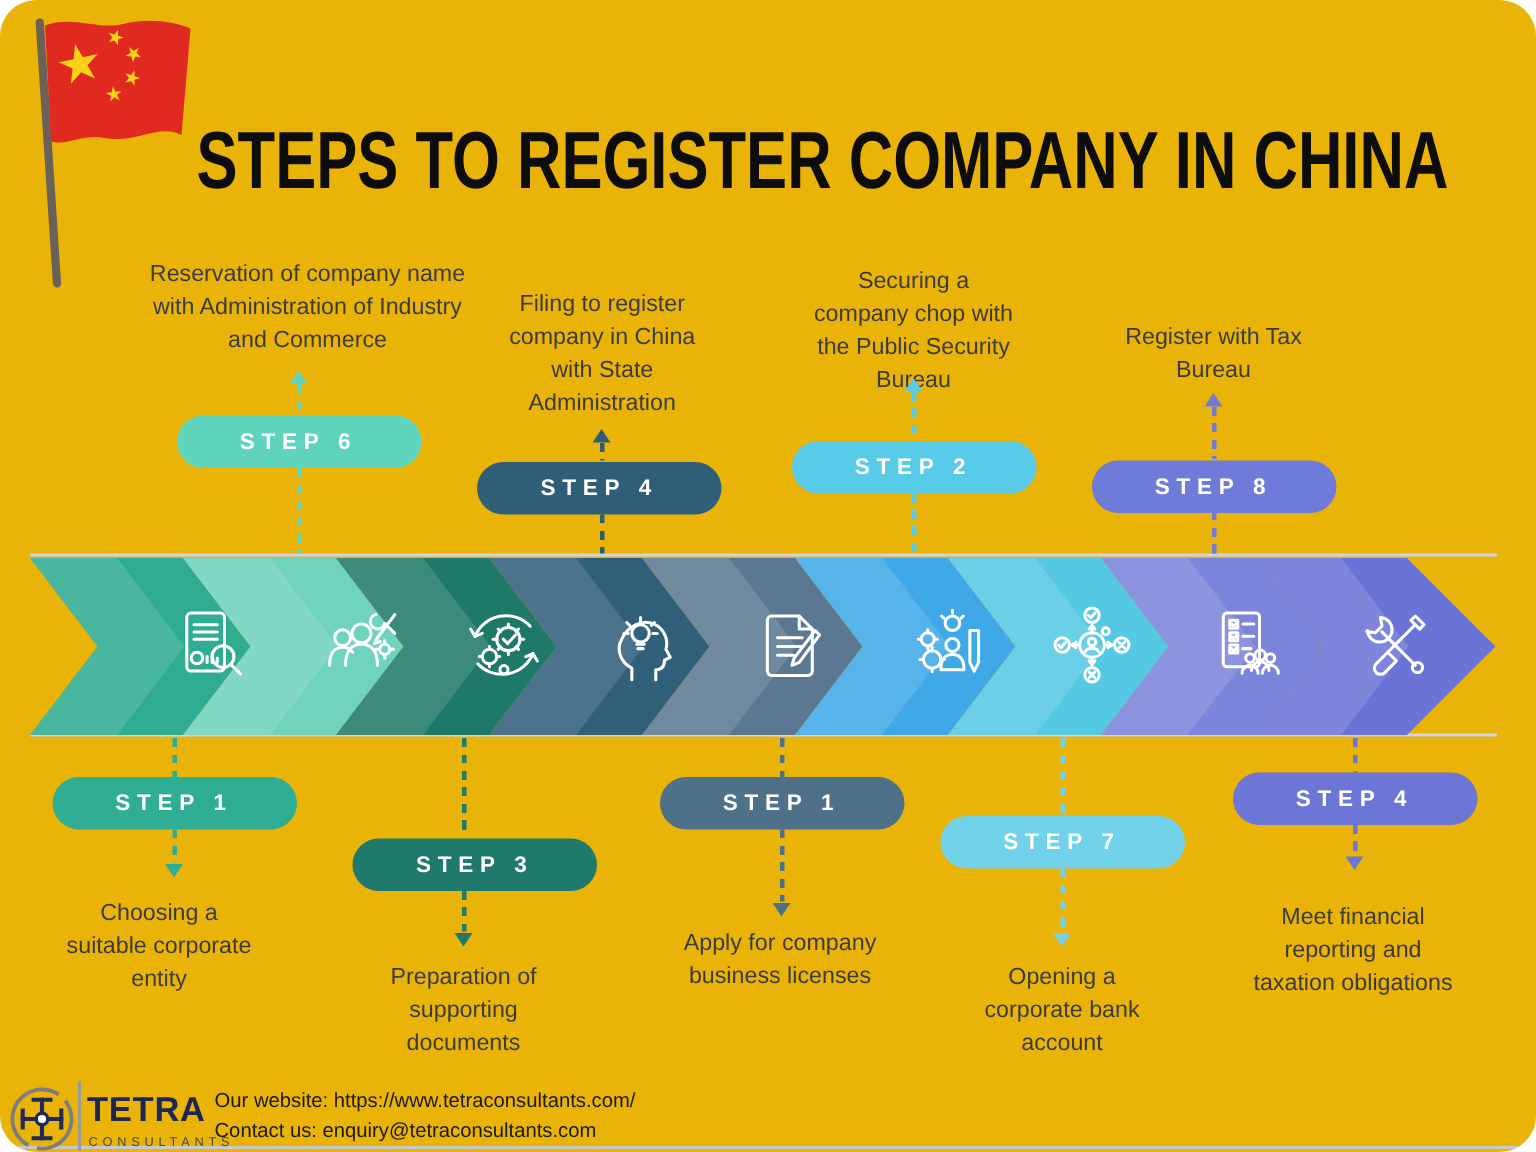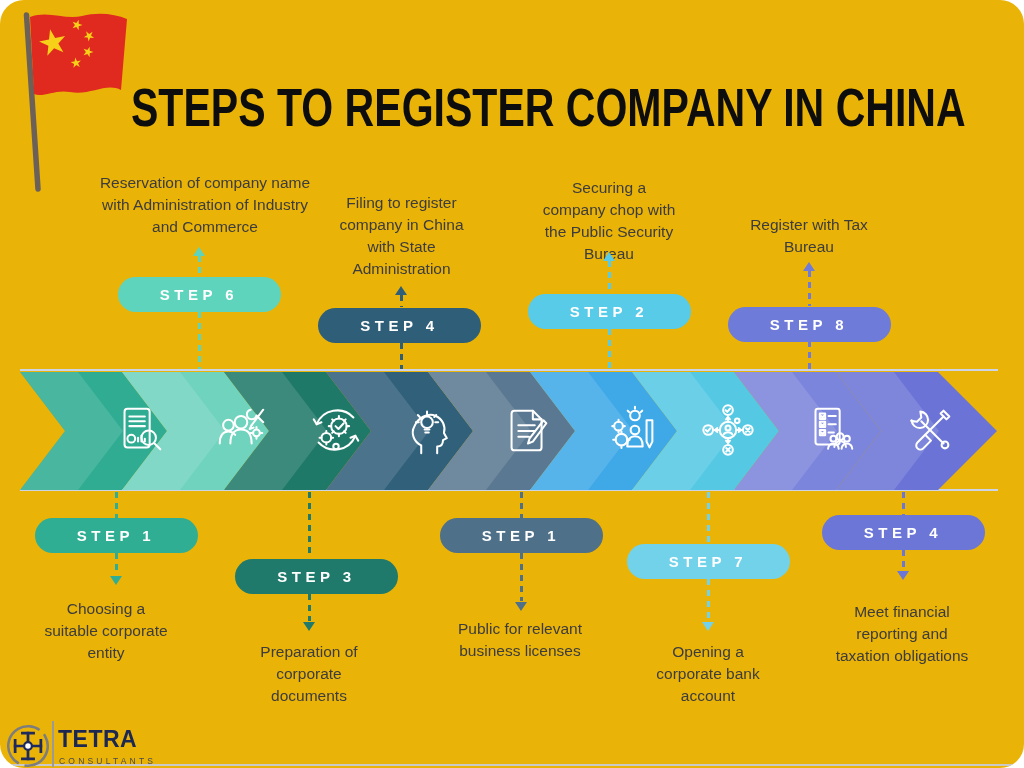--- a/index.html
+++ b/index.html
@@ -247,21 +247,21 @@
   </div>
 
   <div class="step" style="--c: #1F7A6B;">
     <div class="dash" style="left:307.5px;top:492px;height:66px"></div>
     <div class="pill" style="left:235px;top:559px">
         <span>STEP 3</span>
       </div>
     <div class="dash" style="left:307.5px;top:594px;height:27px"></div>
     <div class="arr down" style="left:303px;top:622px"></div>
     <div class="desc" style="left:229px;top:641px;width:160px">Preparation of
-corporate
+supporting
 documents</div>
   </div>
 
   <div class="step" style="--c: #2F5F78;">
     <div class="desc" style="left:309px;top:192px;width:185px">Filing to register
 company in China
 with State
 Administration</div>
     <div class="arr up" style="left:395px;top:286px"></div>
     <div class="dash" style="left:399.5px;top:295px;height:12px"></div>
@@ -271,21 +271,21 @@
     <div class="dash" style="left:399.5px;top:343px;height:26px"></div>
   </div>
 
   <div class="step" style="--c: #4F7089;">
     <div class="dash" style="left:519.5px;top:492px;height:26px"></div>
     <div class="pill" style="left:439.5px;top:518px">
         <span>STEP 1</span>
       </div>
     <div class="dash" style="left:519.5px;top:553px;height:48px"></div>
     <div class="arr down" style="left:515px;top:602px"></div>
-    <div class="desc" style="left:426px;top:618px;width:188px">Public for relevant
+    <div class="desc" style="left:426px;top:618px;width:188px">Apply for company
 business licenses</div>
   </div>
 
   <div class="step" style="--c: #57CBE7;">
     <div class="desc" style="left:514px;top:177px;width:190px">Securing a
 company chop with
 the Public Security
 Bureau</div>
     <div class="arr up" style="left:603px;top:252px"></div>
     <div class="dash" style="left:607.5px;top:261px;height:32px"></div>
@@ -339,14 +339,18 @@
       <line x1="21.5" y1="13" x2="34.5" y2="13"></line>
         <line x1="21.5" y1="43" x2="34.5" y2="43"></line>
       <line x1="13" y1="21.5" x2="13" y2="34.5"></line>
         <line x1="43" y1="21.5" x2="43" y2="34.5"></line>
     </g>
     <circle cx="28" cy="28" r="4.5" fill="#ffffff" stroke="#1E2A5E" stroke-width="2.6"></circle>
   </svg>
   <div class="logo-divider"></div>
   <div class="brand">TETRA</div>
   <div class="brand-sub">CONSULTANTS</div>
+  <div class="contact">
+    <div>Our website: https://www.tetraconsultants.com/</div>
+    <div>Contact us: enquiry@tetraconsultants.com</div>
+  </div>
 
 </div>
 
 </body></html>

